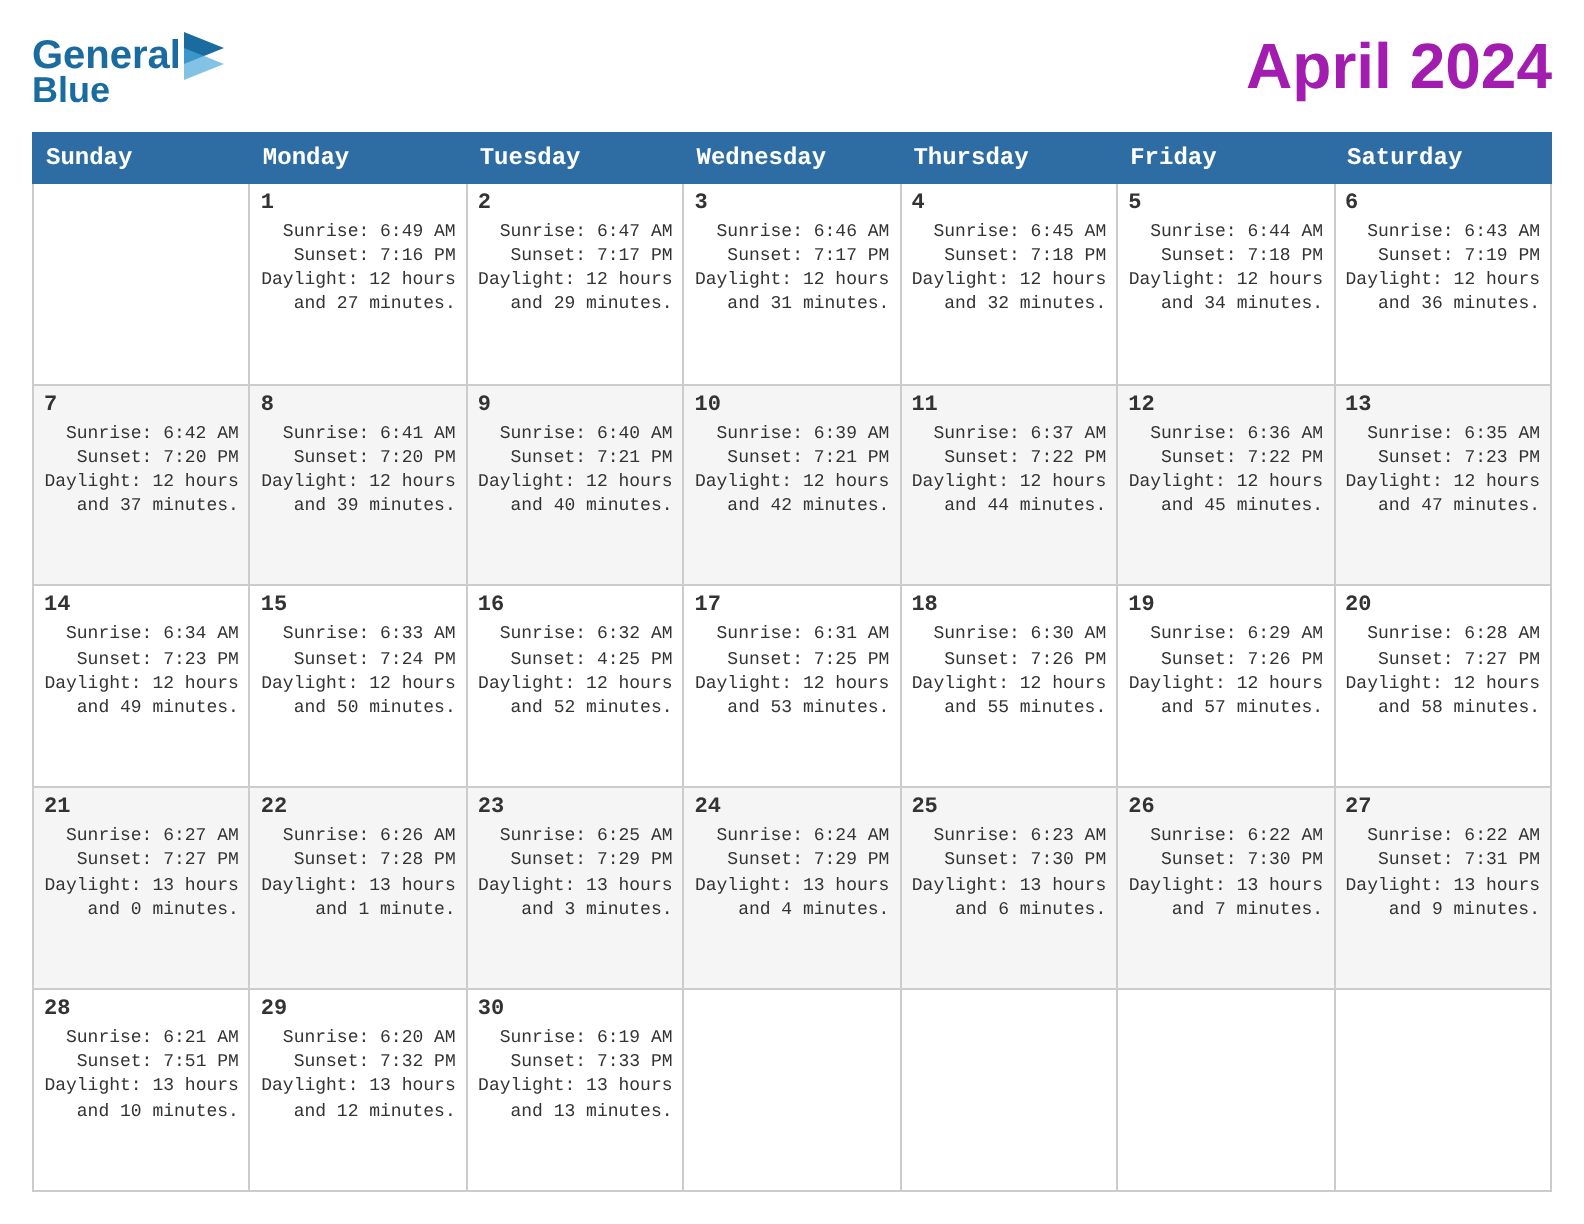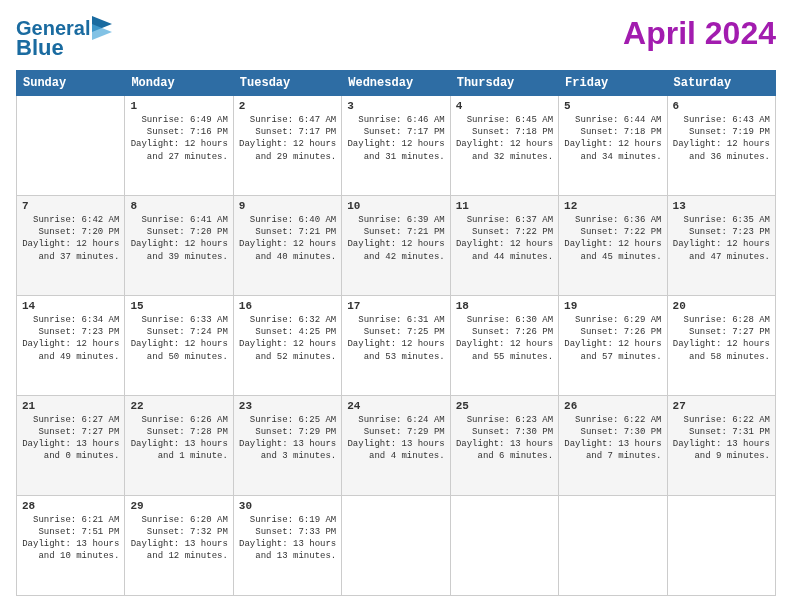--- a/index.html
+++ b/index.html
@@ -110,21 +110,21 @@
       <div>
         <div style="display:flex;align-items:center;">
           <span class="logo-text">
             <span>General</span>
           </span>
           <svg class="logo-icon" viewBox="0 0 20 24" xmlns="http://www.w3.org/2000/svg">
             <polygon points="0,0 20,8 0,16" fill="#1a6ba0"></polygon>
             <polygon points="0,8 20,16 0,24" fill="#4da8da" opacity="0.7"></polygon>
           </svg>
         </div>
-        <div class="logo-text" style="color:#1a6ba0;font-size:22px;font-weight:bold;margin-top:-4px;">Blue</div>
+        <div class="logo-text" style="color:#1a6ba0;font-size:18px;font-weight:bold;margin-top:-4px;">Blue</div>
       </div>
     </div>
     <div class="title-section">
       <h1>April 2024</h1>
     </div>
   </div>
 
   <table class="calendar">
     <thead>
       <tr>

